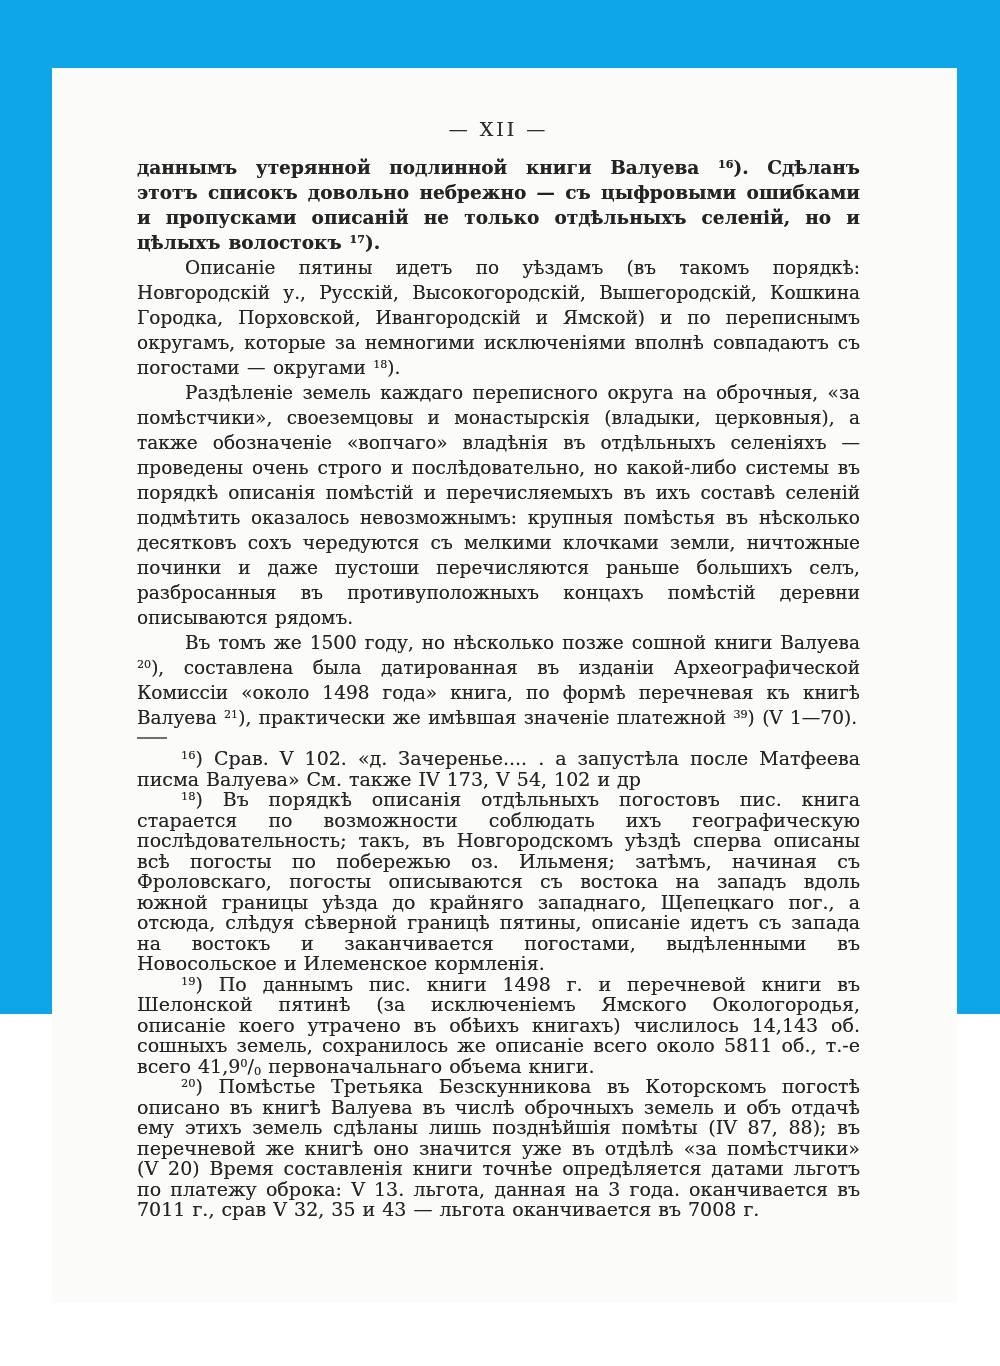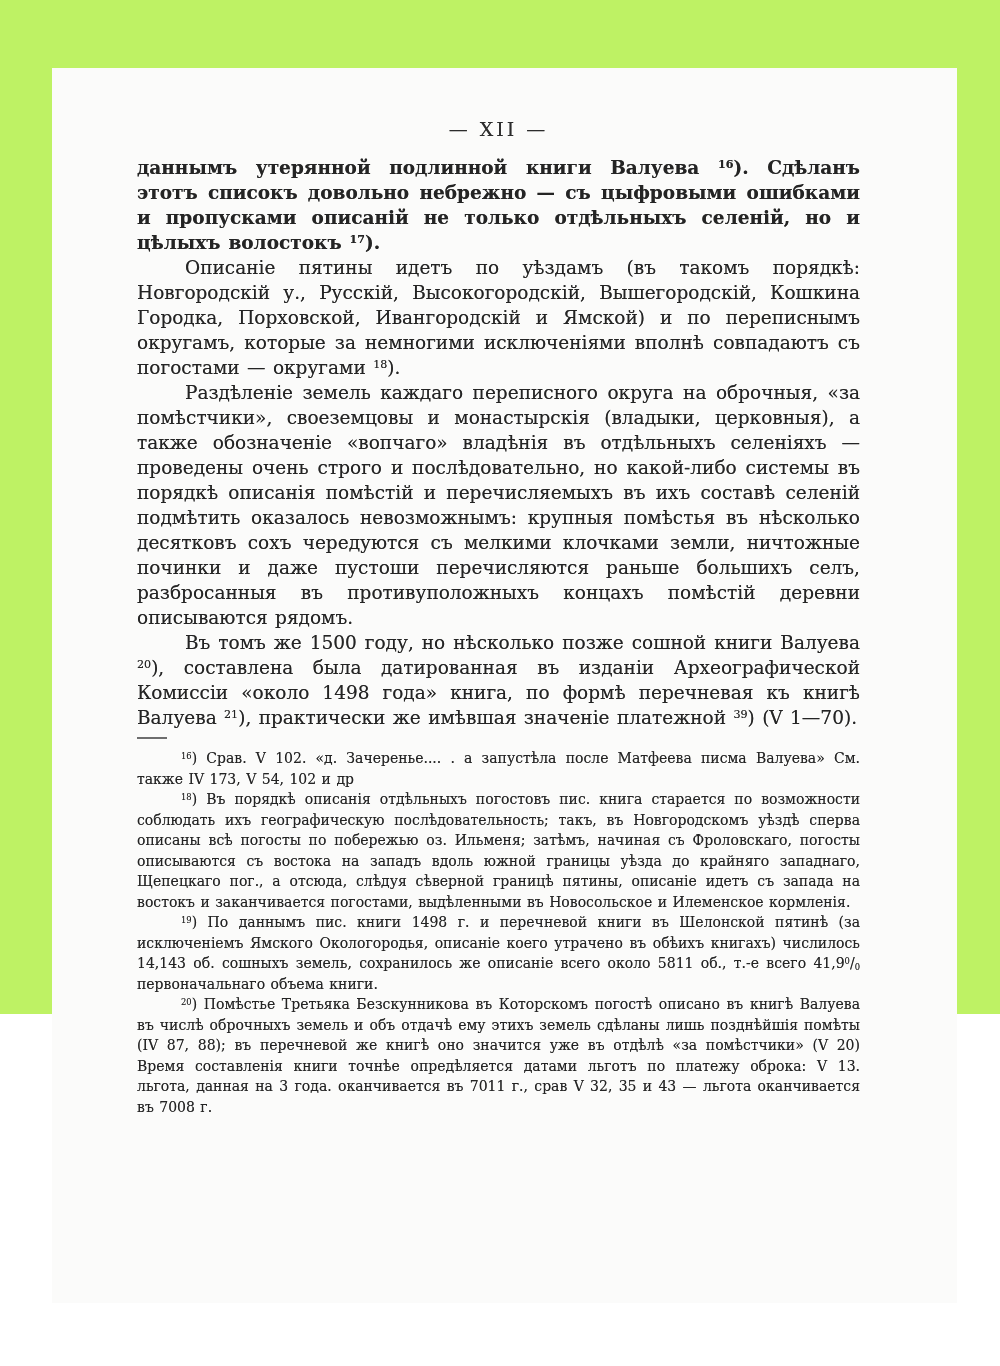--- a/index.html
+++ b/index.html
@@ -13,21 +13,21 @@
     position: relative;
     font-family: "DejaVu Serif", serif;
     color: #242424;
     overflow: hidden;
   }
   .page {
     position: absolute;
     left: 0; top: 0;
     width: 1000px;
     height: 1014px;
-    background: #bef264;
+    background: #0ea5e9;
   }
   
   .paper-tint {
     position: absolute;
     left: 52px; top: 68px;
     width: 905px; height: 1235px;
     background: #fbfbfa;
   }
   .content {
     position: absolute;
@@ -66,21 +66,21 @@
   }
   sup { top: -0.5em; }
   sub { top: 0.18em; }
   .footnote-sep {
     width: 30px;
     height: 0;
     border-top: 2px solid #6e6e6e;
     margin: 7px 0 9px 0;
   }
   .footnotes {
-    font-size: 14px;
+    font-size: 19px;
     line-height: 20.5px;
     text-align: justify;
     text-shadow: 0 0 0.4px rgba(30,30,30,0.5);
     word-spacing: 1px;
   }
   .footnotes p {
     margin: 0;
     text-indent: 44px;
   }
 </style>

